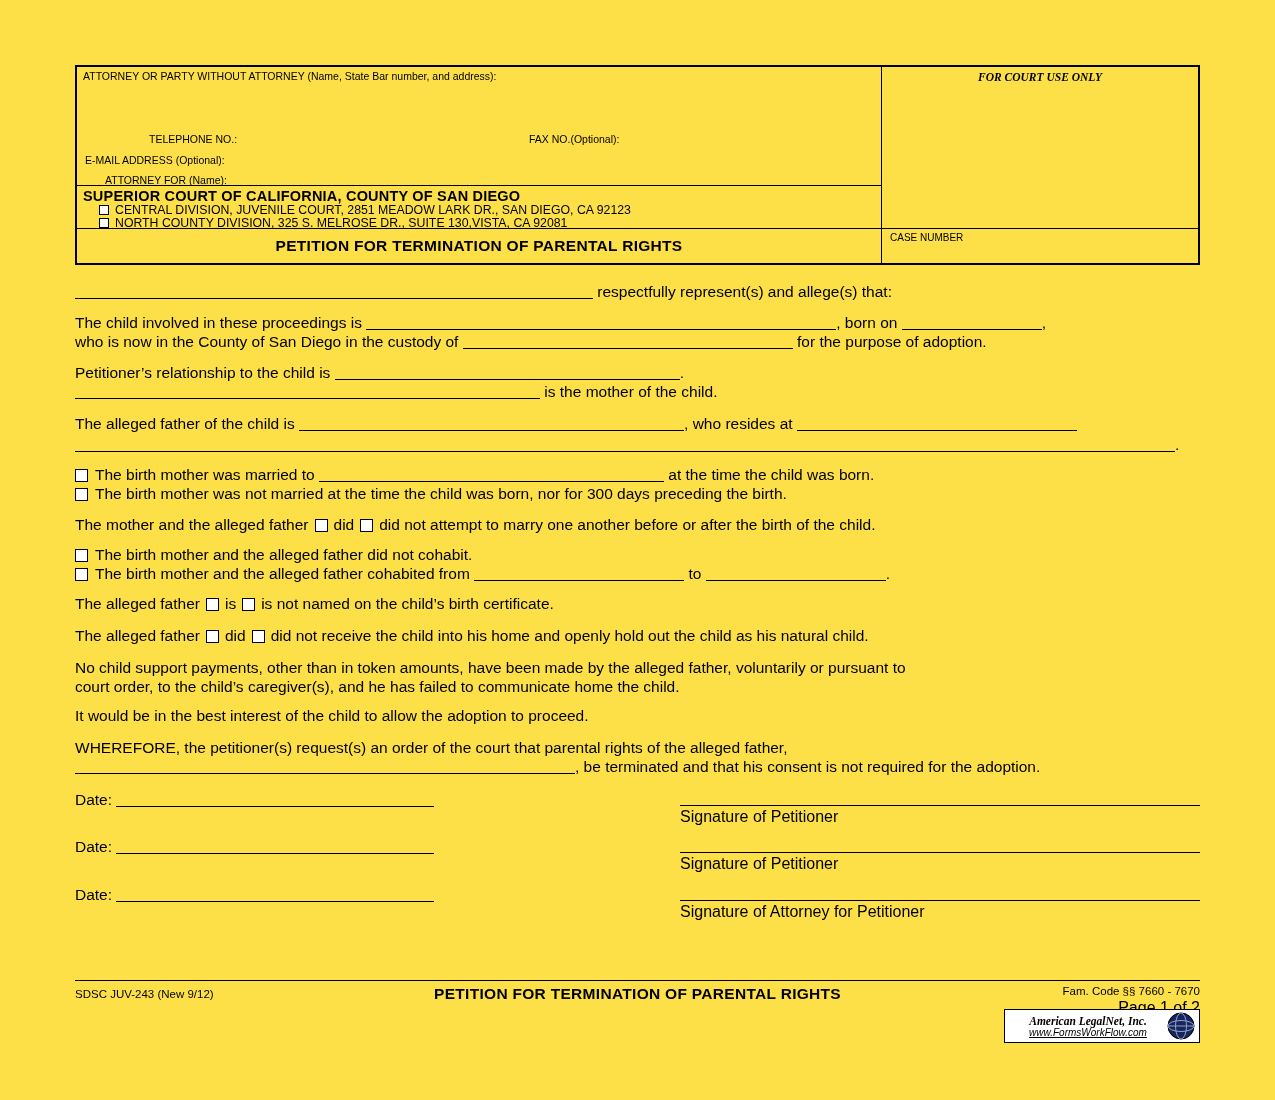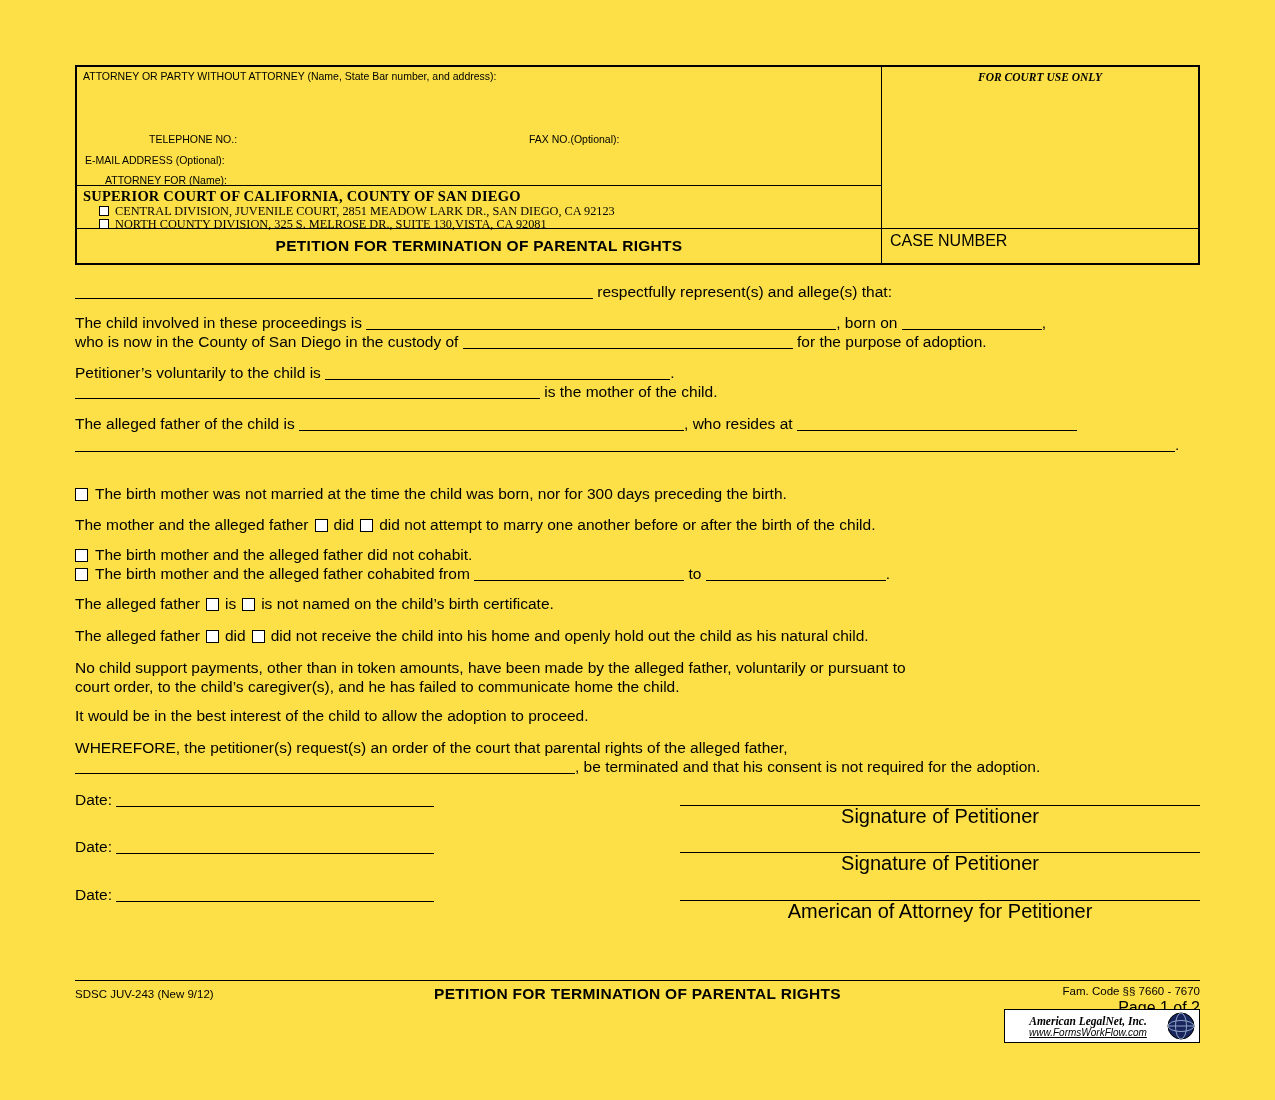--- a/index.html
+++ b/index.html
@@ -13,50 +13,50 @@
   .hb-left { width:805px; border-right:1.5px solid #000; }
   .sec { position:relative; }
   .sec + .sec { border-top:1px solid #000; }
   .attorney-sec { height:118px; font-size:10.5px; }
   .attorney-label { position:absolute; top:3px; left:6px; }
   .phone-row { position:absolute; top:66px; left:0; width:100%; height:13px; }
   .tel-label { position:absolute; left:72px; }
   .fax-label { position:absolute; left:452px; }
   .email-row { position:absolute; top:87px; left:8px; }
   .attyfor-row { position:absolute; top:107px; left:28px; }
-  .court-sec { height:43px; padding:2px 4px 0 6px;font-family:Liberation Serif, serif; }
+  .court-sec { height:43px; padding:2px 4px 0 6px; }
   .court-name { font-weight:bold; font-size:14.5px; letter-spacing:.2px; }
   .division-row { font-size:12.3px; line-height:13px; padding-left:16px; white-space:nowrap; }
   .matter-sec { height:50px; padding:4px 6px; font-size:13.5px; }
   .title-sec { height:35px; display:flex; align-items:center; justify-content:center;
                font-weight:bold; font-size:15.5px; letter-spacing:.3px; }
   .hb-right { flex:1; display:flex; flex-direction:column; }
   .court-use { flex:1; text-align:center; padding-top:4px;
                font-family:"Liberation Serif", serif; font-style:italic; font-weight:bold; font-size:11.5px; }
-  .case-sec { height:35px; border-top:1px solid #000; padding:3px 8px; font-size:16px; }
+  .case-sec { height:35px; border-top:1px solid #000; padding:3px 8px; font-size:10px; }
 
   
   .cb { display:inline-block; width:13px; height:13px; border:1.4px solid #000; background:#fff;
         vertical-align:-2px; margin-right:7px; }
   .cb-mid { margin:0 6px 0 6px; }
   .cb-sm { display:inline-block; width:10px; height:10px; border:1.2px solid #000; background:#fff;
            vertical-align:-1px; margin:0 6px 0 0; }
   .blank { display:inline-block; border-bottom:1.2px solid #000; height:14px; vertical-align:-2px; }
 
   
   .body-text { font-size:15.5px; line-height:19px; }
   .body-text p { margin:0; }
   .line { white-space:nowrap; }
 
   
   .sig-row { display:flex; justify-content:space-between; align-items:flex-start; }
   .sig-left { white-space:nowrap; }
   .sig-right { width:520px; }
   .sig-line { border-bottom:1.2px solid #000; height:16px; }
-  .sig-caption { text-align:center; margin-top:1px; font-size:20px; }
+  .sig-caption { text-align:left; margin-top:1px; font-size:16px; }
 
   
   .footer { position:absolute; left:75px; top:980px; width:1125px; border-top:1.5px solid #000; padding-top:4px; }
   .footer-row { position:relative; height:20px; }
   .f-left { position:absolute; left:0; top:3px; font-size:11.5px; }
   .f-center { position:absolute; left:0; right:0; text-align:center; top:0;
               font-weight:bold; font-size:15.5px; letter-spacing:.3px; }
   .f-right { position:absolute; right:0; top:0; font-size:11.5px; text-align:right; }
   .f-page { position:absolute; right:0; top:14px; font-size:16px; }
   .legalnet-box { position:absolute; right:0; top:28px; width:196px; height:34px;
@@ -124,42 +124,46 @@
         </span><br>
         <span class="line">
           <span>who is now in the County of San Diego in the custody of</span>
           <span class="blank" style="width:330px"></span>
           <span>for the purpose of adoption.</span>
         </span>
       </p>
 
       <p style="margin-top:12px">
         <span class="line">
-          <span>Petitioner’s voluntarily to the child is</span>
+          <span>Petitioner’s relationship to the child is</span>
           <span class="blank" style="width:345px"></span><span>.</span>
         </span><br>
         <span class="line">
           <span class="blank" style="width:465px"></span>
           <span>is the mother of the child.</span>
         </span>
       </p>
 
       <p style="margin-top:12px; line-height:21px">
         <span class="line">
           <span>The alleged father of the child is</span>
           <span class="blank" style="width:385px"></span><span>, who resides at</span>
           <span class="blank" style="width:280px"></span>
         </span><br>
         <span class="line">
           <span class="blank" style="width:1100px"></span><span>.</span>
         </span>
       </p>
 
       <p style="margin-top:10px">
-        <br>
+        <span class="line">
+          <span class="cb"></span><span>The birth mother was married to</span>
+          <span class="blank" style="width:345px"></span>
+          <span>at the time the child was born.</span>
+        </span><br>
         <span class="line">
           <span class="cb"></span><span>The birth mother was not married at the time the child was born, nor for 300 days preceding the birth.</span>
         </span>
       </p>
 
       <p class="line" style="margin-top:12px">
         <span>The mother and the alleged father</span><span class="cb cb-mid"></span><span>did</span><span class="cb cb-mid"></span><span>did not attempt to marry one another before or after the birth of the child.</span>
       </p>
 
       <p style="margin-top:11px">
@@ -220,21 +224,21 @@
         </div>
       </div>
 
       <div class="sig-row" style="margin-top:12px">
         <div class="sig-left">
           <span>Date:</span>
           <span class="blank" style="width:318px"></span>
         </div>
         <div class="sig-right">
           <div class="sig-line"></div>
-          <div class="sig-caption">American of Attorney for Petitioner</div>
+          <div class="sig-caption">Signature of Attorney for Petitioner</div>
         </div>
       </div>
 
     </div>
   </div>
 
   <div class="footer">
     <div class="footer-row">
       <span class="f-left">SDSC JUV-243 (New 9/12)</span>
       <span class="f-center">PETITION FOR TERMINATION OF PARENTAL RIGHTS</span>

